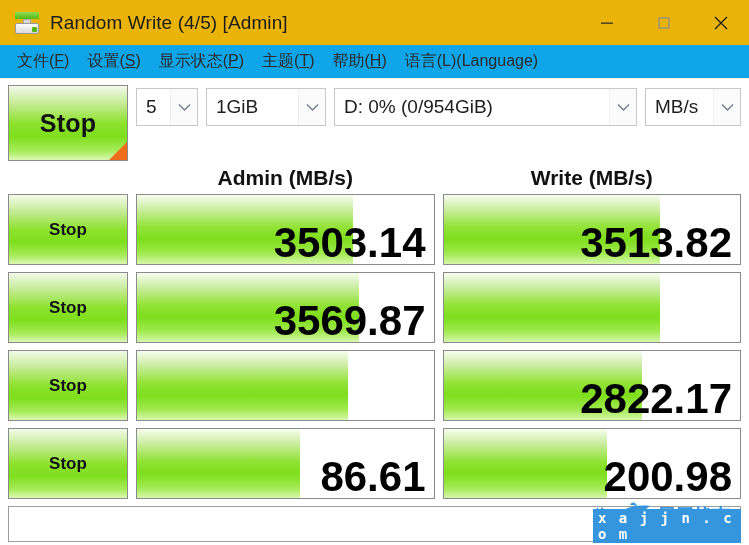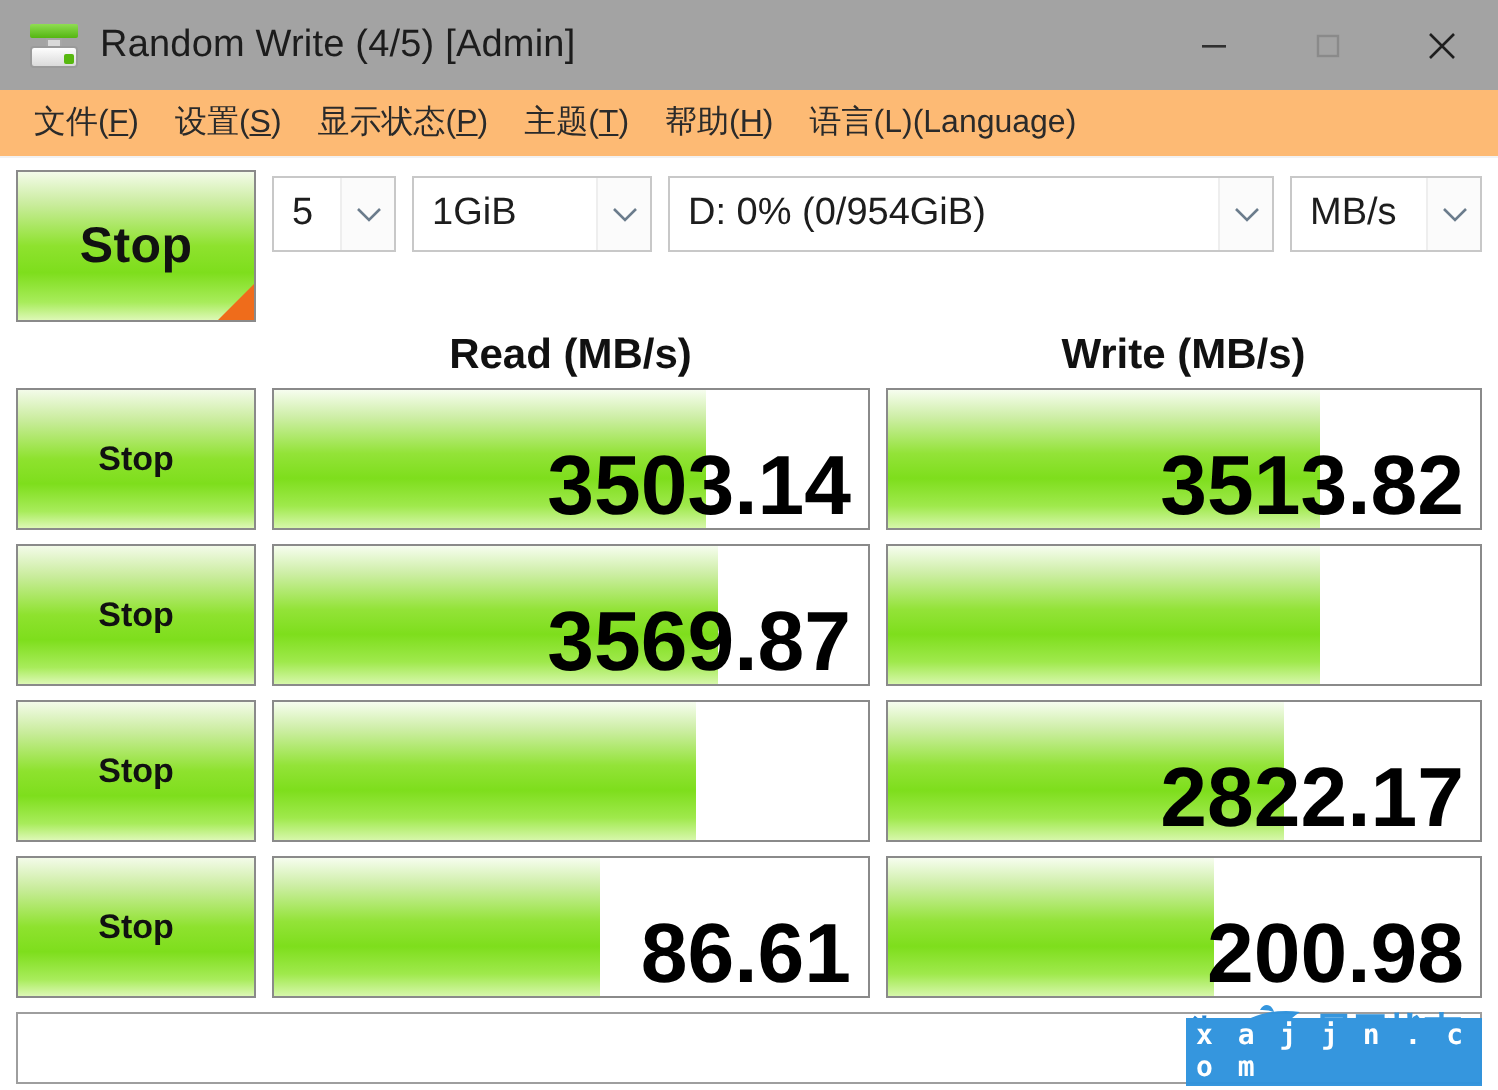--- a/index.html
+++ b/index.html
@@ -24,21 +24,21 @@
     display: flex;
     flex-direction: column;
   }
 
   
   #titlebar {
     height: 45px;
     flex: 0 0 45px;
     display: flex;
     align-items: center;
-    background: #a3a3a3;
+    background: #eab308;
     position: relative;
   }
   #app-icon {
     width: 26px;
     height: 26px;
     margin-left: 14px;
     margin-right: 10px;
     position: relative;
     flex: 0 0 auto;
   }
@@ -98,21 +98,21 @@
   }
   .win-btn svg { display: block; }
 
   
   #menubar {
     height: 33px;
     flex: 0 0 33px;
     display: flex;
     align-items: center;
     padding-left: 8px;
-    background: #fdba74;
+    background: #0ea5e9;
     border-bottom: 1px solid #f2f2f2;
   }
   .menu-item {
     font-size: 16px;
     color: #2a2a2a;
     padding: 2px 9px;
     white-space: nowrap;
     font-family: "Liberation Sans", "DejaVu Sans", sans-serif;
   }
   .menu-item .mn {
@@ -475,21 +475,21 @@
                 <path d="M1 1.5 L6.5 7 L12 1.5" stroke="#6b7c8c" stroke-width="1.3" fill="none"></path>
               </svg>
           </span>
         </div>
 
       </div>
     </div>
 
     <div id="headers">
       <div class="spacer"></div>
-      <div class="col-header">Read (MB/s)</div>
+      <div class="col-header">Admin (MB/s)</div>
       <div class="hdr-gap"></div>
       <div class="col-header">Write (MB/s)</div>
     </div>
 
     <div id="rows">
 
       <div class="result-row">
         <div class="row-stop">
           <span class="label">Stop</span>
         </div>

